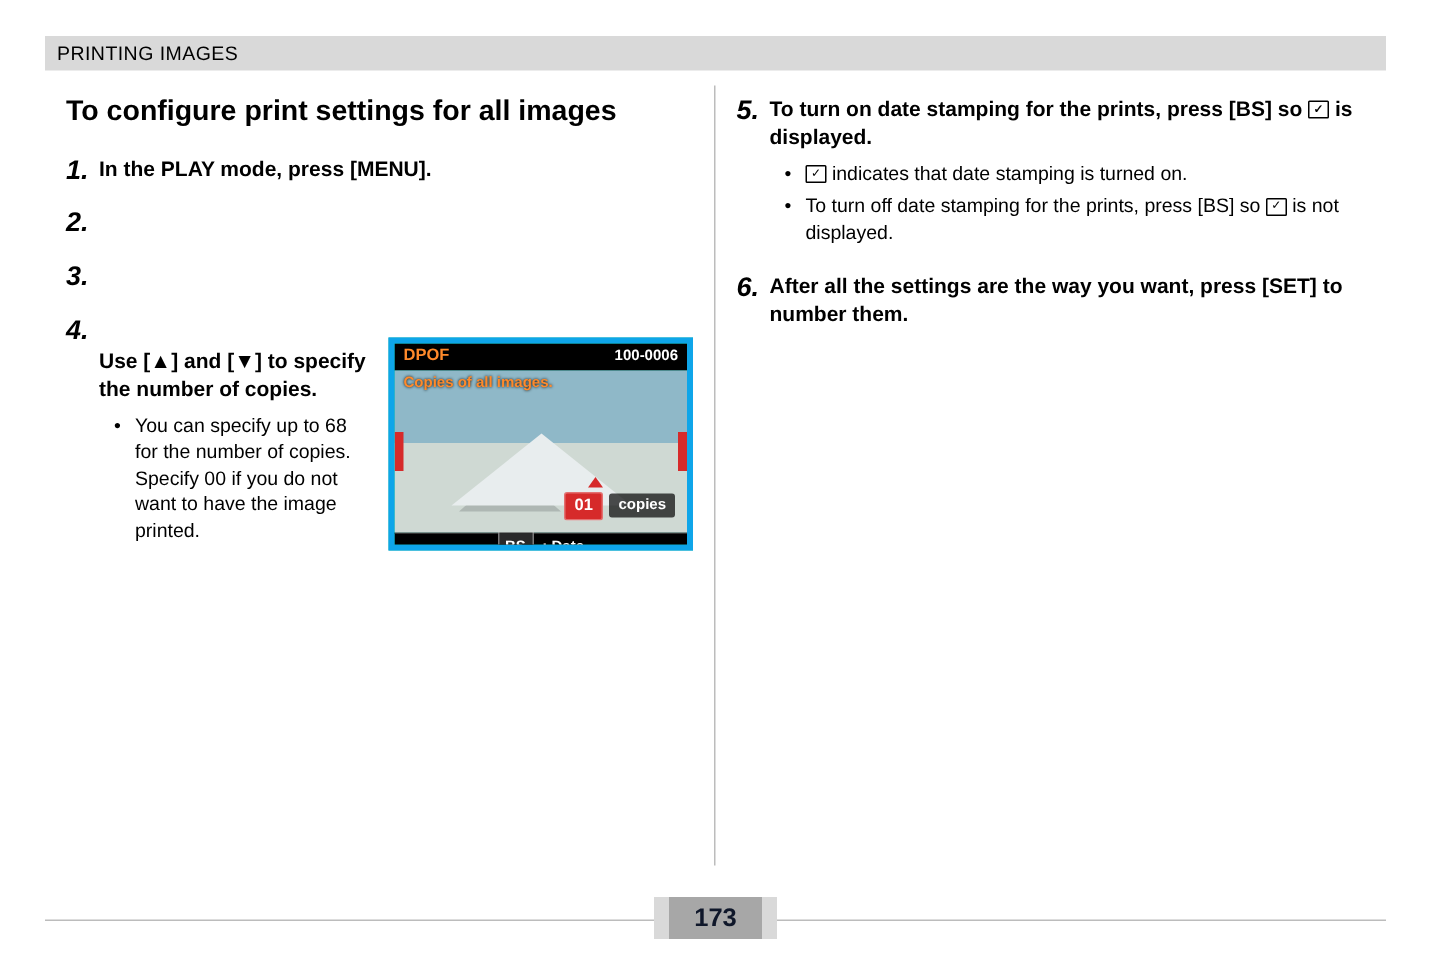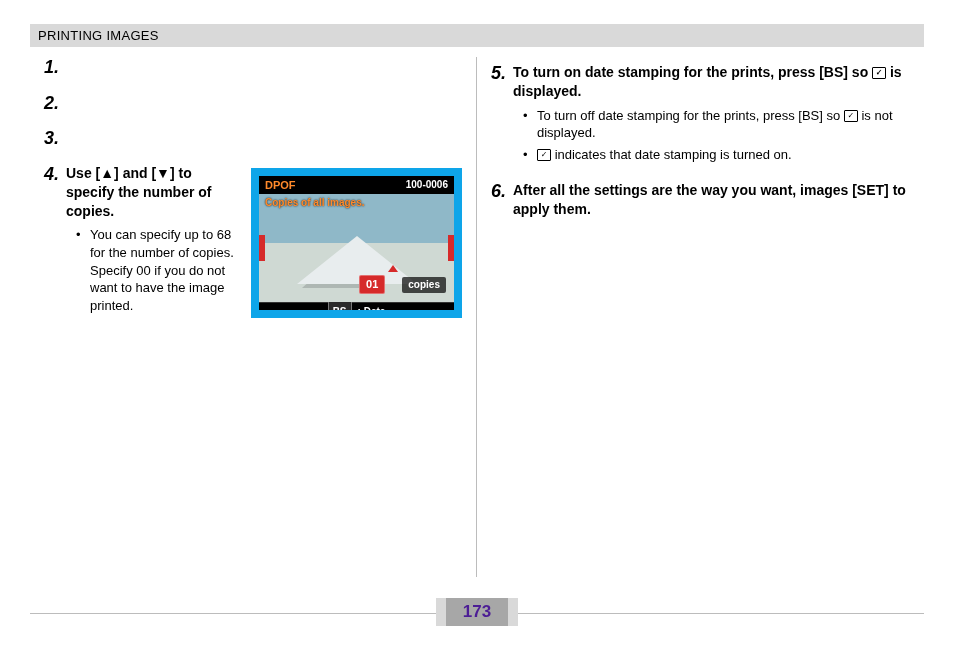--- a/index.html
+++ b/index.html
@@ -91,25 +91,25 @@
     content: "•";
     position: absolute;
     left: -4px;
     top: 0;
   }
   
   .cam {
     width: 195px;
     height: 134px;
     background: #14b8a6;
-    border: 8px solid #0ea5e9;
+    border: 4px solid #0ea5e9;
     position: relative;
     font-family: Arial, sans-serif;
     flex: 0 0 195px;
-    margin-top: 1px;
+    margin-top: 15px;
     overflow: hidden;
   }
   .cam-top {
     height: 18px;
     background: #000;
     color: #ff8a2b;
     display: flex;
     justify-content: space-between;
     align-items: center;
     font-size: 11px;
@@ -146,21 +146,21 @@
     color: #ff8a2b;
     font-size: 10px;
     text-shadow: 0 0 2px #000;
   }
   .copies-pill {
     position: absolute;
     right: 8px;
     bottom: 8px;
     display: flex;
     align-items: center;
-    gap: 17px;
+    gap: 4px;
   }
   .copies-num {
     background: #d62a2a;
     color: #fff;
     font-size: 11px;
     padding: 1px 6px;
     border-radius: 2px;
     border: 1px solid #ffffff55;
   }
   .copies-label {
@@ -232,21 +232,21 @@
     border-top: 1px solid #bcbcbc;
   }
   .page-num-box {
     position: absolute;
     left: 50%;
     transform: translateX(-50%);
     top: 0;
     width: 62px;
     height: 28px;
     background: #a7a7a7;
-    color: #4c1d95;
+    color: #0f172a;
     font-weight: bold;
     font-size: 17px;
     display: flex;
     align-items: center;
     justify-content: center;
     border-left: 10px solid #d9d9d9;
     border-right: 10px solid #d9d9d9;
   }
   .nowrap { white-space: nowrap; }
 </style>
@@ -255,23 +255,25 @@
 
 <div class="page">
 
   <div class="header-bar">
     <span>PRINTING IMAGES</span>
   </div>
 
   <div class="columns">
 
     <div class="col col-left">
+      <div class="subtitle">To configure print settings for all images</div>
 
       <div class="step">
         <div class="step-num">1.</div>
+        <div class="step-body">In the PLAY mode, press [MENU].</div>
       </div>
 
       <div class="step">
         <div class="step-num">2.</div>
       </div>
 
       <div class="step">
         <div class="step-num">3.</div>
       </div>
 
@@ -318,35 +320,35 @@
 
       <div class="step" style="margin-top:6px;">
         <div class="step-num">5.</div>
         <div class="step-body">
           <span>To turn on date stamping for the prints, press [BS] so </span>
           <span class="icon-box nowrap">✓</span>
           <span> is displayed.</span>
 
           <ul class="bullet-list">
             <li>
+              <span class="icon-box nowrap">✓</span>
+              <span> indicates that date stamping is turned on.</span>
+            </li>
+            <li>
               <span>To turn off date stamping for the prints, press [BS] so </span>
               <span class="icon-box nowrap">✓</span>
               <span> is not displayed.</span>
             </li>
-            <li>
-              <span class="icon-box nowrap">✓</span>
-              <span> indicates that date stamping is turned on.</span>
-            </li>
           </ul>
         </div>
       </div>
 
       <div class="step">
         <div class="step-num">6.</div>
-        <div class="step-body">After all the settings are the way you want, images [SET] to apply them.</div>
+        <div class="step-body">After all the settings are the way you want, press [SET] to number them.</div>
       </div>
 
     </div>
   </div>
 
   <div class="footer">
     <div class="footer-line"></div>
     <div class="page-num-box">173</div>
   </div>
 

